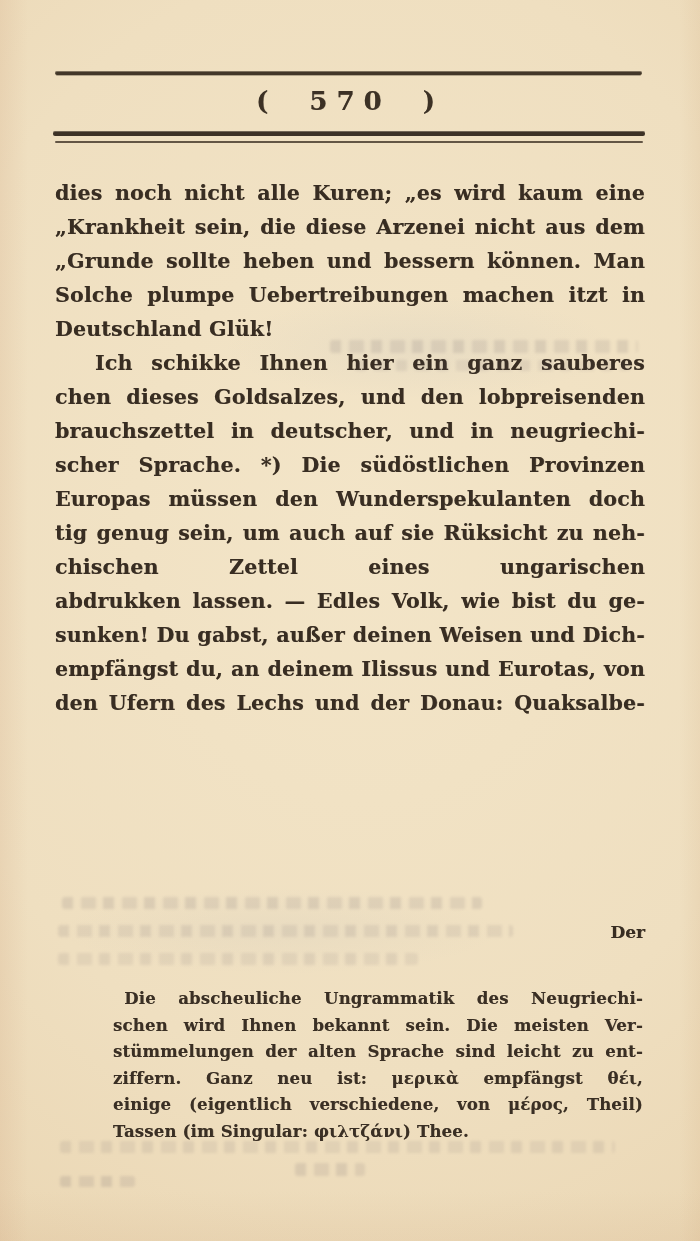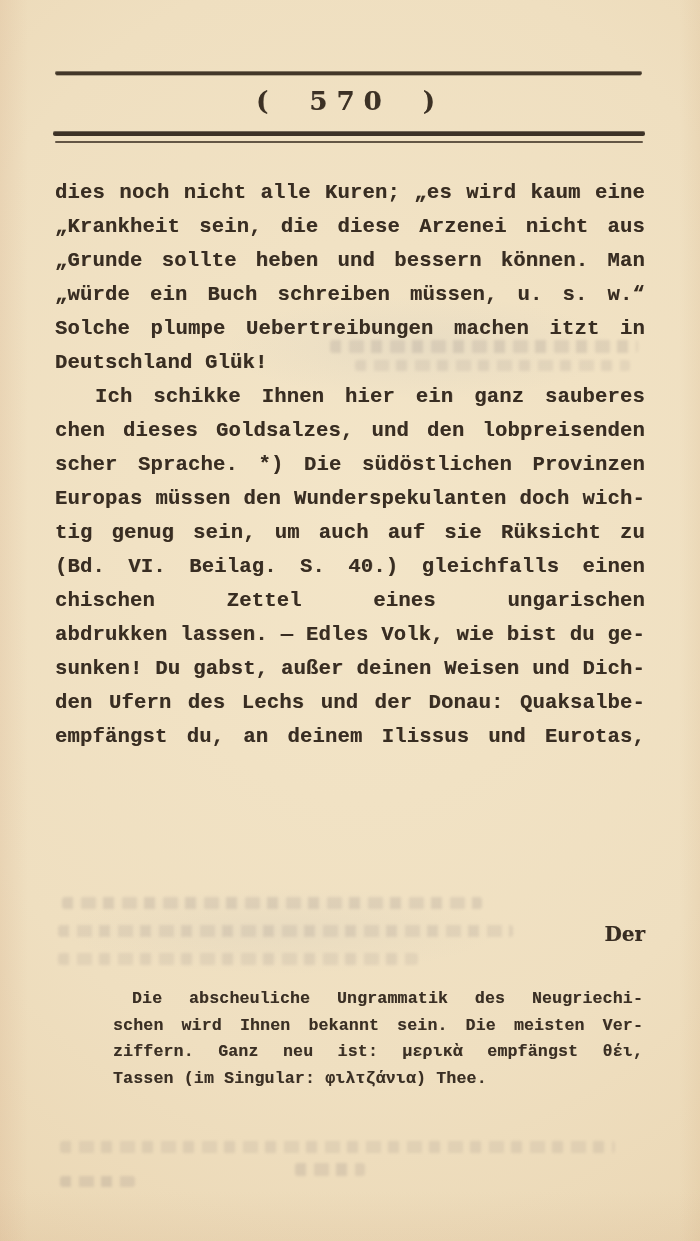--- a/index.html
+++ b/index.html
@@ -48,27 +48,27 @@
   }
   
   .body-text{
     position:absolute;left:55px;top:176px;width:590px;
     font-size:20.5px;font-weight:700;line-height:34px;color:#382d22;
     letter-spacing:.2px;
     text-shadow:0.35px 0.35px 0.5px rgba(56,45,34,.55);
   }
   .line{
     text-align:justify;text-align-last:justify;
-    white-space:normal;height:34px;overflow:hidden;font-family:Liberation Mono, monospace;
+    white-space:normal;height:34px;overflow:hidden;
   }
   .line.last{text-align-last:left;}
   .line.indent{text-indent:40px;}
   .catchword-row{
     position:absolute;left:55px;top:922px;width:590px;
-    font-size:20px;font-weight:700;color:#382d22;text-align:right;
+    font-size:17px;font-weight:700;color:#382d22;text-align:right;
     text-shadow:0.35px 0.35px 0.5px rgba(56,45,34,.55);
   }
   
   .footnote{
     position:absolute;left:113px;top:986px;width:530px;
     font-size:16.5px;font-weight:700;line-height:26.5px;color:#3a2f24;
     letter-spacing:.2px;
     text-shadow:0.3px 0.3px 0.4px rgba(58,47,36,.5);
   }
   .footnote .line{height:26.5px;}
@@ -100,46 +100,47 @@
   <div class="page-number ink">( 570 )</div>
 
   <div class="double-rule-a"></div>
   <div class="double-rule-b"></div>
 
   <div class="body-text">
     <div>
       <div class="line">dies noch nicht alle Kuren; „es wird kaum eine</div>
       <div class="line">„Krankheit sein, die diese Arzenei nicht aus dem</div>
       <div class="line">„Grunde sollte heben und bessern können.  Man</div>
-      <div class="line">„würde ein Buch schreiben müssen, u. s. w.“</div>
       <div class="line">Solche plumpe Uebertreibungen machen itzt in</div>
       <div class="line last">Deutschland Glük!</div>
     </div>
     <div>
       <div class="line indent">Ich schikke Ihnen hier ein ganz sauberes Fläsch-</div>
       <div class="line">chen dieses Goldsalzes, und den lobpreisenden Ge-</div>
+      <div class="line">brauchszettel in deutscher, und in neugriechi-</div>
       <div class="line">scher Sprache. *)   Die südöstlichen Provinzen</div>
       <div class="line">Europas müssen den Wunderspekulanten doch wich-</div>
       <div class="line">tig genug sein, um auch auf sie Rüksicht zu neh-</div>
-      <div class="line">(Bd. VI. Beilag. S. 40.) gleichfalls einen neugrie-</div>
       <div class="line">chischen Zettel eines ungarischen Universalmittels</div>
       <div class="line">abdrukken lassen. —   Edles Volk, wie bist du ge-</div>
       <div class="line">sunken! Du gabst, außer deinen Weisen und Dich-</div>
+      <div class="line">empfängst du, an deinem Ilissus und Eurotas, von</div>
       <div class="line">den Ufern des Lechs und der Donau:  Quaksalbe-</div>
-      <div class="line">empfängst du, an deinem Ilissus und Eurotas, von</div>
     </div>
   </div>
 
   <div class="catchword-row">Der</div>
 
   <div class="footnote">
     <div class="line fn-first">*) Die abscheuliche Ungrammatik des Neugriechi-</div>
     <div class="line">schen wird Ihnen bekannt sein.  Die meisten Ver-</div>
+    <div class="line">stümmelungen der alten Sprache sind leicht zu ent-</div>
     <div class="line">ziffern.  Ganz neu ist: μερικὰ empfängst θέι,</div>
-    <div class="line last">Tassen (im Singular: φιλτζάνια) Thee.</div>
+    <div class="line">einige (eigentlich verschiedene, von μέρος, Theil)</div>
+    <div class="line last">Tassen (im Singular: φιλτζάνι) Thee.</div>
   </div>
 
   <div class="ghost g1"></div>
   <div class="ghost g2"></div>
   <div class="ghost g3"></div>
   <div class="ghost g4"></div>
   <div class="ghost g5"></div>
   <div class="ghost g6"></div>
   <div class="ghost g7"></div>
   <div class="ghost g8"></div>

